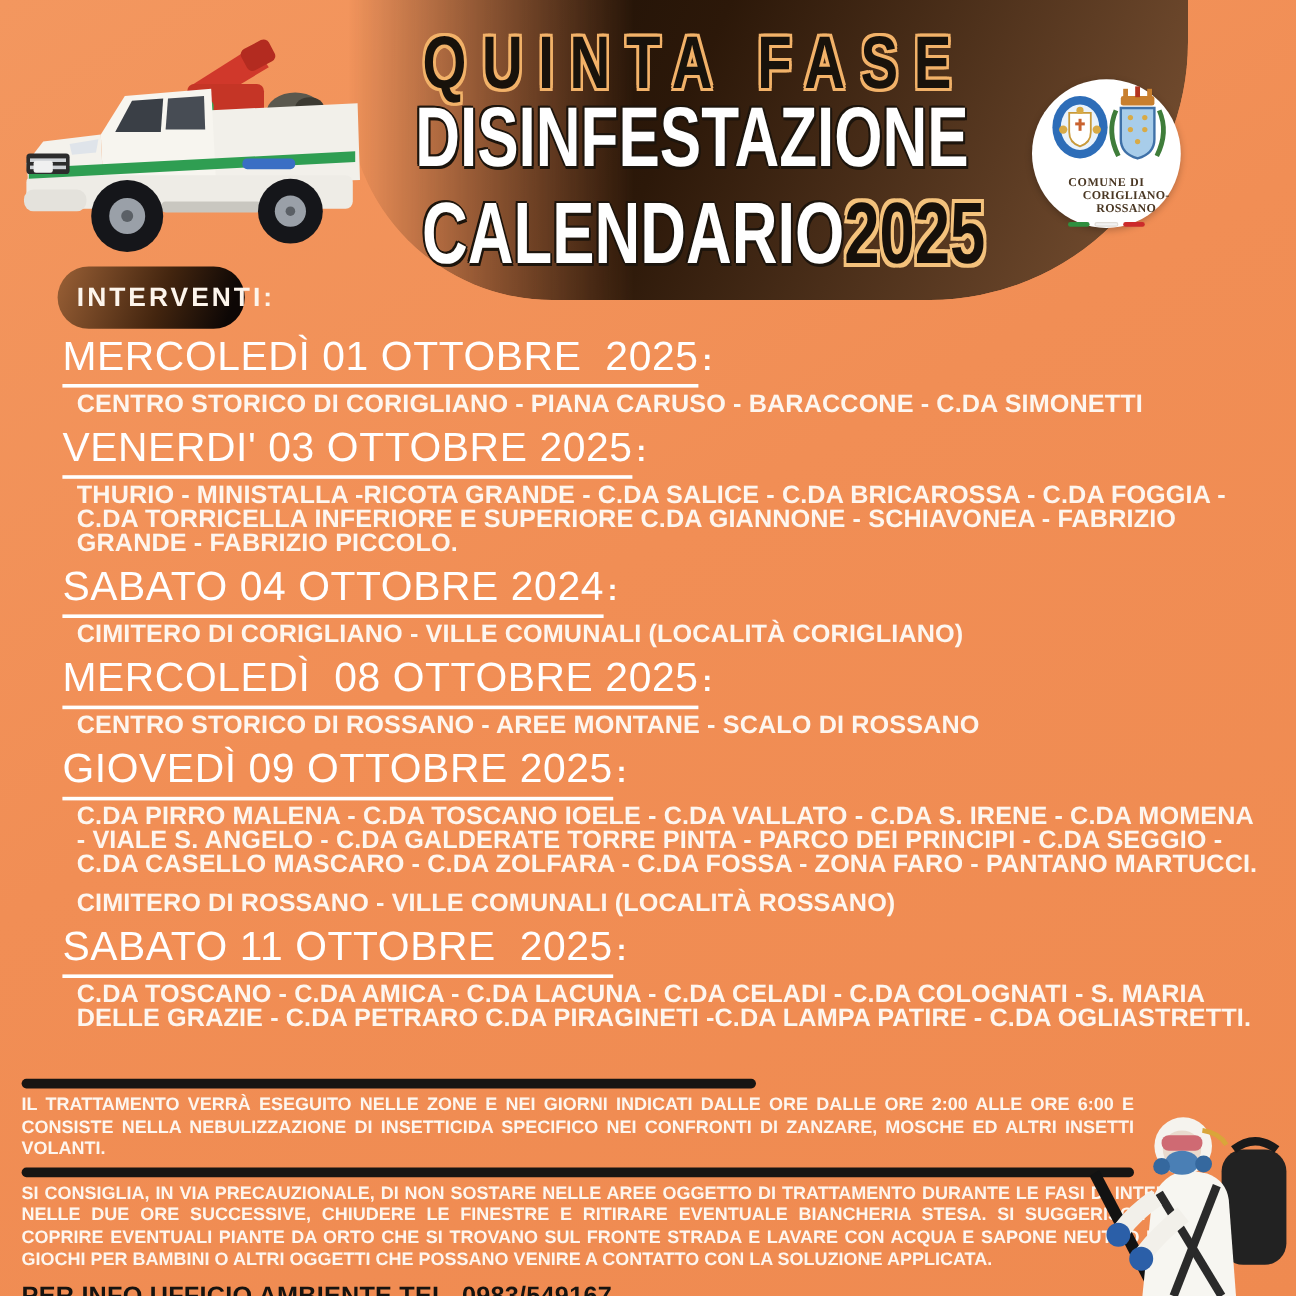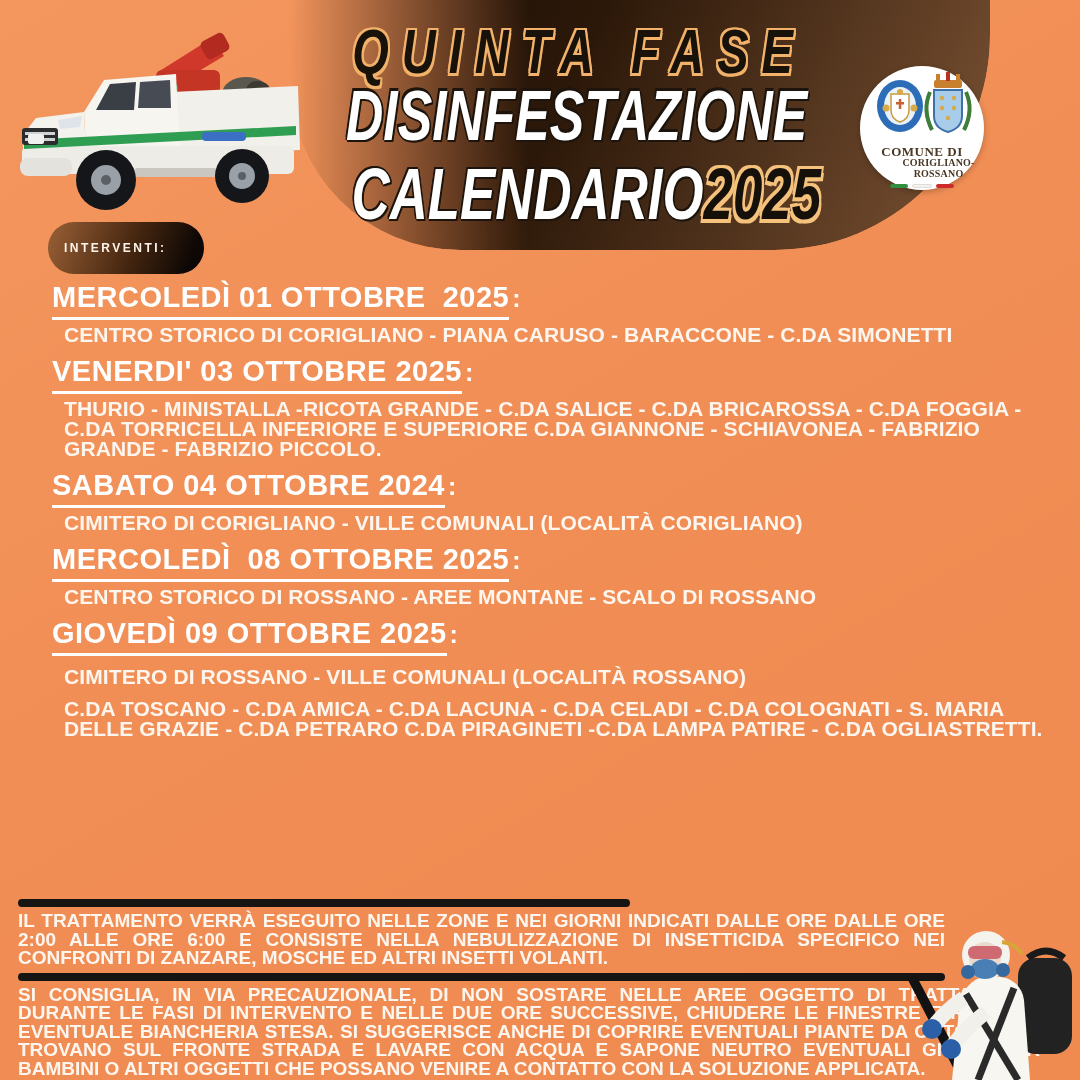--- a/index.html
+++ b/index.html
@@ -9,21 +9,21 @@
     font-family:"Liberation Sans",sans-serif;
   }
   
   .title-blob{
     position:absolute; top:-85px; left:290px; width:700px; height:335px;
     border-radius:0 0 215px 170px;
     background:linear-gradient(115deg,#150c05 0%,#2c1809 42%,#7c5334 100%);
     -webkit-mask-image:linear-gradient(90deg,transparent 0%,#000 34%);
     mask-image:linear-gradient(90deg,transparent 0%,#000 34%);
   }
-  .title-wrap{position:absolute; top:14px; left:296px; width:556px; text-align:center;font-style:italic;}
+  .title-wrap{position:absolute; top:14px; left:296px; width:556px; text-align:center;}
   .t1{
     font-size:47px; font-weight:700; letter-spacing:13px; color:#18120b; white-space:nowrap;
     transform:scaleY(1.32); transform-origin:center top; line-height:58px; padding-left:10px;
     text-shadow:2px 0 #f2b269,-2px 0 #f2b269,0 2px #f2b269,0 -2px #f2b269,2px 2px #f2b269,-2px -2px #f2b269,2px -2px #f2b269,-2px 2px #f2b269;
   }
   .t2{
     font-size:63px; font-weight:700; color:#ffffff; white-space:nowrap;
     transform:scale(0.82,1.12); transform-origin:center; line-height:70px; margin-top:8px;
     text-shadow:2px 0 #1d150d,-2px 0 #1d150d,0 2px #1d150d,0 -2px #1d150d,2px 2px #1d150d,-2px -2px #1d150d;
   }
@@ -38,51 +38,51 @@
   .t3-black{
     color:#16100a;
     text-shadow:2px 0 #f4c27c,-2px 0 #f4c27c,0 2px #f4c27c,0 -2px #f4c27c,3px 3px #f4c27c,-3px -3px #f4c27c,3px -3px #f4c27c,-3px 3px #f4c27c;
   }
   
   .badge{
     position:absolute; left:860px; top:66px; width:124px; height:124px; border-radius:50%;
     background:#ffffff; box-shadow:0 2px 6px rgba(0,0,0,.25); text-align:center;
   }
   .badge-text{font-family:"Liberation Serif",serif; color:#4a3723; font-weight:700; line-height:11px; margin-top:2px;}
-  .badge-l1{font-size:13px; letter-spacing:.5px;}
+  .badge-l1{font-size:10px; letter-spacing:.5px;}
   .badge-l2{font-size:10px; letter-spacing:.2px;margin-left:33px;}
   .flagbar{display:flex; justify-content:center; gap:4px; margin-top:5px;}
   .flagbar span{width:18px; height:4px; border-radius:2px;}
   .fg{background:#2f8f3f;} .fw{background:#f2f2f2; border:1px solid #e0dcd6; height:2px !important;} .fr{background:#cc2b2b;}
   
   .pill{
     position:absolute; left:48px; top:222px; width:156px; height:52px; border-radius:27px;
     background:linear-gradient(110deg,#9a6036 0%,#43250f 55%,#0d0705 90%);
     display:flex; align-items:center; padding-left:16px; box-sizing:border-box;
   }
-  .pill-label{color:#fdf5ec; font-size:12px; font-weight:700; letter-spacing:2.5px;}
+  .pill-label{color:#fdf5ec; font-size:22px; font-weight:700; letter-spacing:2.5px;}
   
   .sections{position:absolute; left:52px; top:280px; width:1000px;}
   .sec{margin-bottom:9px;}
   .sec-h{line-height:34px; margin-bottom:3px;}
   .sec-date{
-    color:#ffffff; font-size:29px; font-weight:700; letter-spacing:.5px;
+    color:#ffffff; font-size:34px; font-weight:400; letter-spacing:.5px;
     border-bottom:3px solid #ffffff; padding-bottom:4px; white-space:pre-wrap;
   }
   .sec-colon{color:#ffffff; font-size:25px; font-weight:700; margin-left:3px;}
   .sec-body{
     color:#fdf6ef; font-size:21px; font-weight:700; letter-spacing:.1px;
     line-height:20px; padding:3px 0 0 12px;
   }
   
   .footer{position:absolute; left:18px; top:899px; width:1046px;}
   .bar{background:#171513; border-radius:4px;}
   .bar1{width:612px; height:8px; margin-bottom:5px;}
   .bar2{width:927px; height:8px; margin:5px 0;}
-  .fpara{color:#fdf6ef; font-size:19px; font-weight:700; line-height:18.5px; text-align:justify;}
+  .fpara{color:#fdf6ef; font-size:15px; font-weight:700; line-height:18.5px; text-align:justify;}
   .fpara1{width:927px;}
   .fpara2{width:1022px;}
   .contact{color:#161310; font-size:21px; font-weight:700; letter-spacing:.2px; margin-top:9px;}
   
   .truck{position:absolute; left:6px; top:28px;}
   .worker{position:absolute; right:0; bottom:0; z-index:6;}
 </style>
 </head>
 <body>
 
@@ -186,25 +186,27 @@
     <div class="sec">
       <div class="sec-h"><span class="sec-date">SABATO 04 OTTOBRE 2024</span><span class="sec-colon">:</span></div>
       <div class="sec-body">CIMITERO DI CORIGLIANO - VILLE COMUNALI (LOCALITÀ CORIGLIANO)</div>
     </div>
     <div class="sec">
       <div class="sec-h"><span class="sec-date">MERCOLEDÌ  08 OTTOBRE 2025</span><span class="sec-colon">:</span></div>
       <div class="sec-body">CENTRO STORICO DI ROSSANO - AREE MONTANE - SCALO DI ROSSANO</div>
     </div>
     <div class="sec">
       <div class="sec-h"><span class="sec-date">GIOVEDÌ 09 OTTOBRE 2025</span><span class="sec-colon">:</span></div>
+      <div class="sec-body">C.DA PIRRO MALENA - C.DA TOSCANO IOELE - C.DA VALLATO - C.DA S. IRENE - C.DA MOMENA - VIALE S. ANGELO - C.DA GALDERATE TORRE PINTA - PARCO DEI PRINCIPI - C.DA SEGGIO - C.DA CASELLO MASCARO - C.DA ZOLFARA - C.DA FOSSA - ZONA FARO - PANTANO MARTUCCI.</div>
     </div>
     <div class="sec">
       <div class="sec-body">CIMITERO DI ROSSANO - VILLE COMUNALI (LOCALITÀ ROSSANO)</div>
     </div>
     <div class="sec">
+      <div class="sec-h"><span class="sec-date">SABATO 11 OTTOBRE  2025</span><span class="sec-colon">:</span></div>
       <div class="sec-body">C.DA TOSCANO - C.DA AMICA - C.DA LACUNA - C.DA CELADI - C.DA COLOGNATI - S. MARIA DELLE GRAZIE - C.DA PETRARO C.DA PIRAGINETI -C.DA LAMPA PATIRE - C.DA OGLIASTRETTI.</div>
     </div>
   </div>
 
   <div class="footer">
     <div class="bar bar1"></div>
     <div class="fpara fpara1">IL TRATTAMENTO VERRÀ ESEGUITO NELLE ZONE E NEI GIORNI INDICATI DALLE ORE DALLE ORE 2:00 ALLE ORE 6:00 E CONSISTE NELLA NEBULIZZAZIONE DI INSETTICIDA SPECIFICO NEI CONFRONTI DI ZANZARE, MOSCHE ED ALTRI INSETTI VOLANTI.</div>
     <div class="bar bar2"></div>
     <div class="fpara fpara2">SI CONSIGLIA, IN VIA PRECAUZIONALE, DI NON SOSTARE NELLE AREE OGGETTO DI TRATTAMENTO DURANTE LE FASI DI INTERVENTO E NELLE DUE ORE SUCCESSIVE, CHIUDERE LE FINESTRE E RITIRARE EVENTUALE BIANCHERIA STESA. SI SUGGERISCE ANCHE DI COPRIRE EVENTUALI PIANTE DA ORTO CHE SI TROVANO SUL FRONTE STRADA E LAVARE CON ACQUA E SAPONE NEUTRO EVENTUALI GIOCHI PER BAMBINI O ALTRI OGGETTI CHE POSSANO VENIRE A CONTATTO CON LA SOLUZIONE APPLICATA.</div>
     <div class="contact">PER INFO UFFICIO AMBIENTE TEL. 0983/549167</div>

